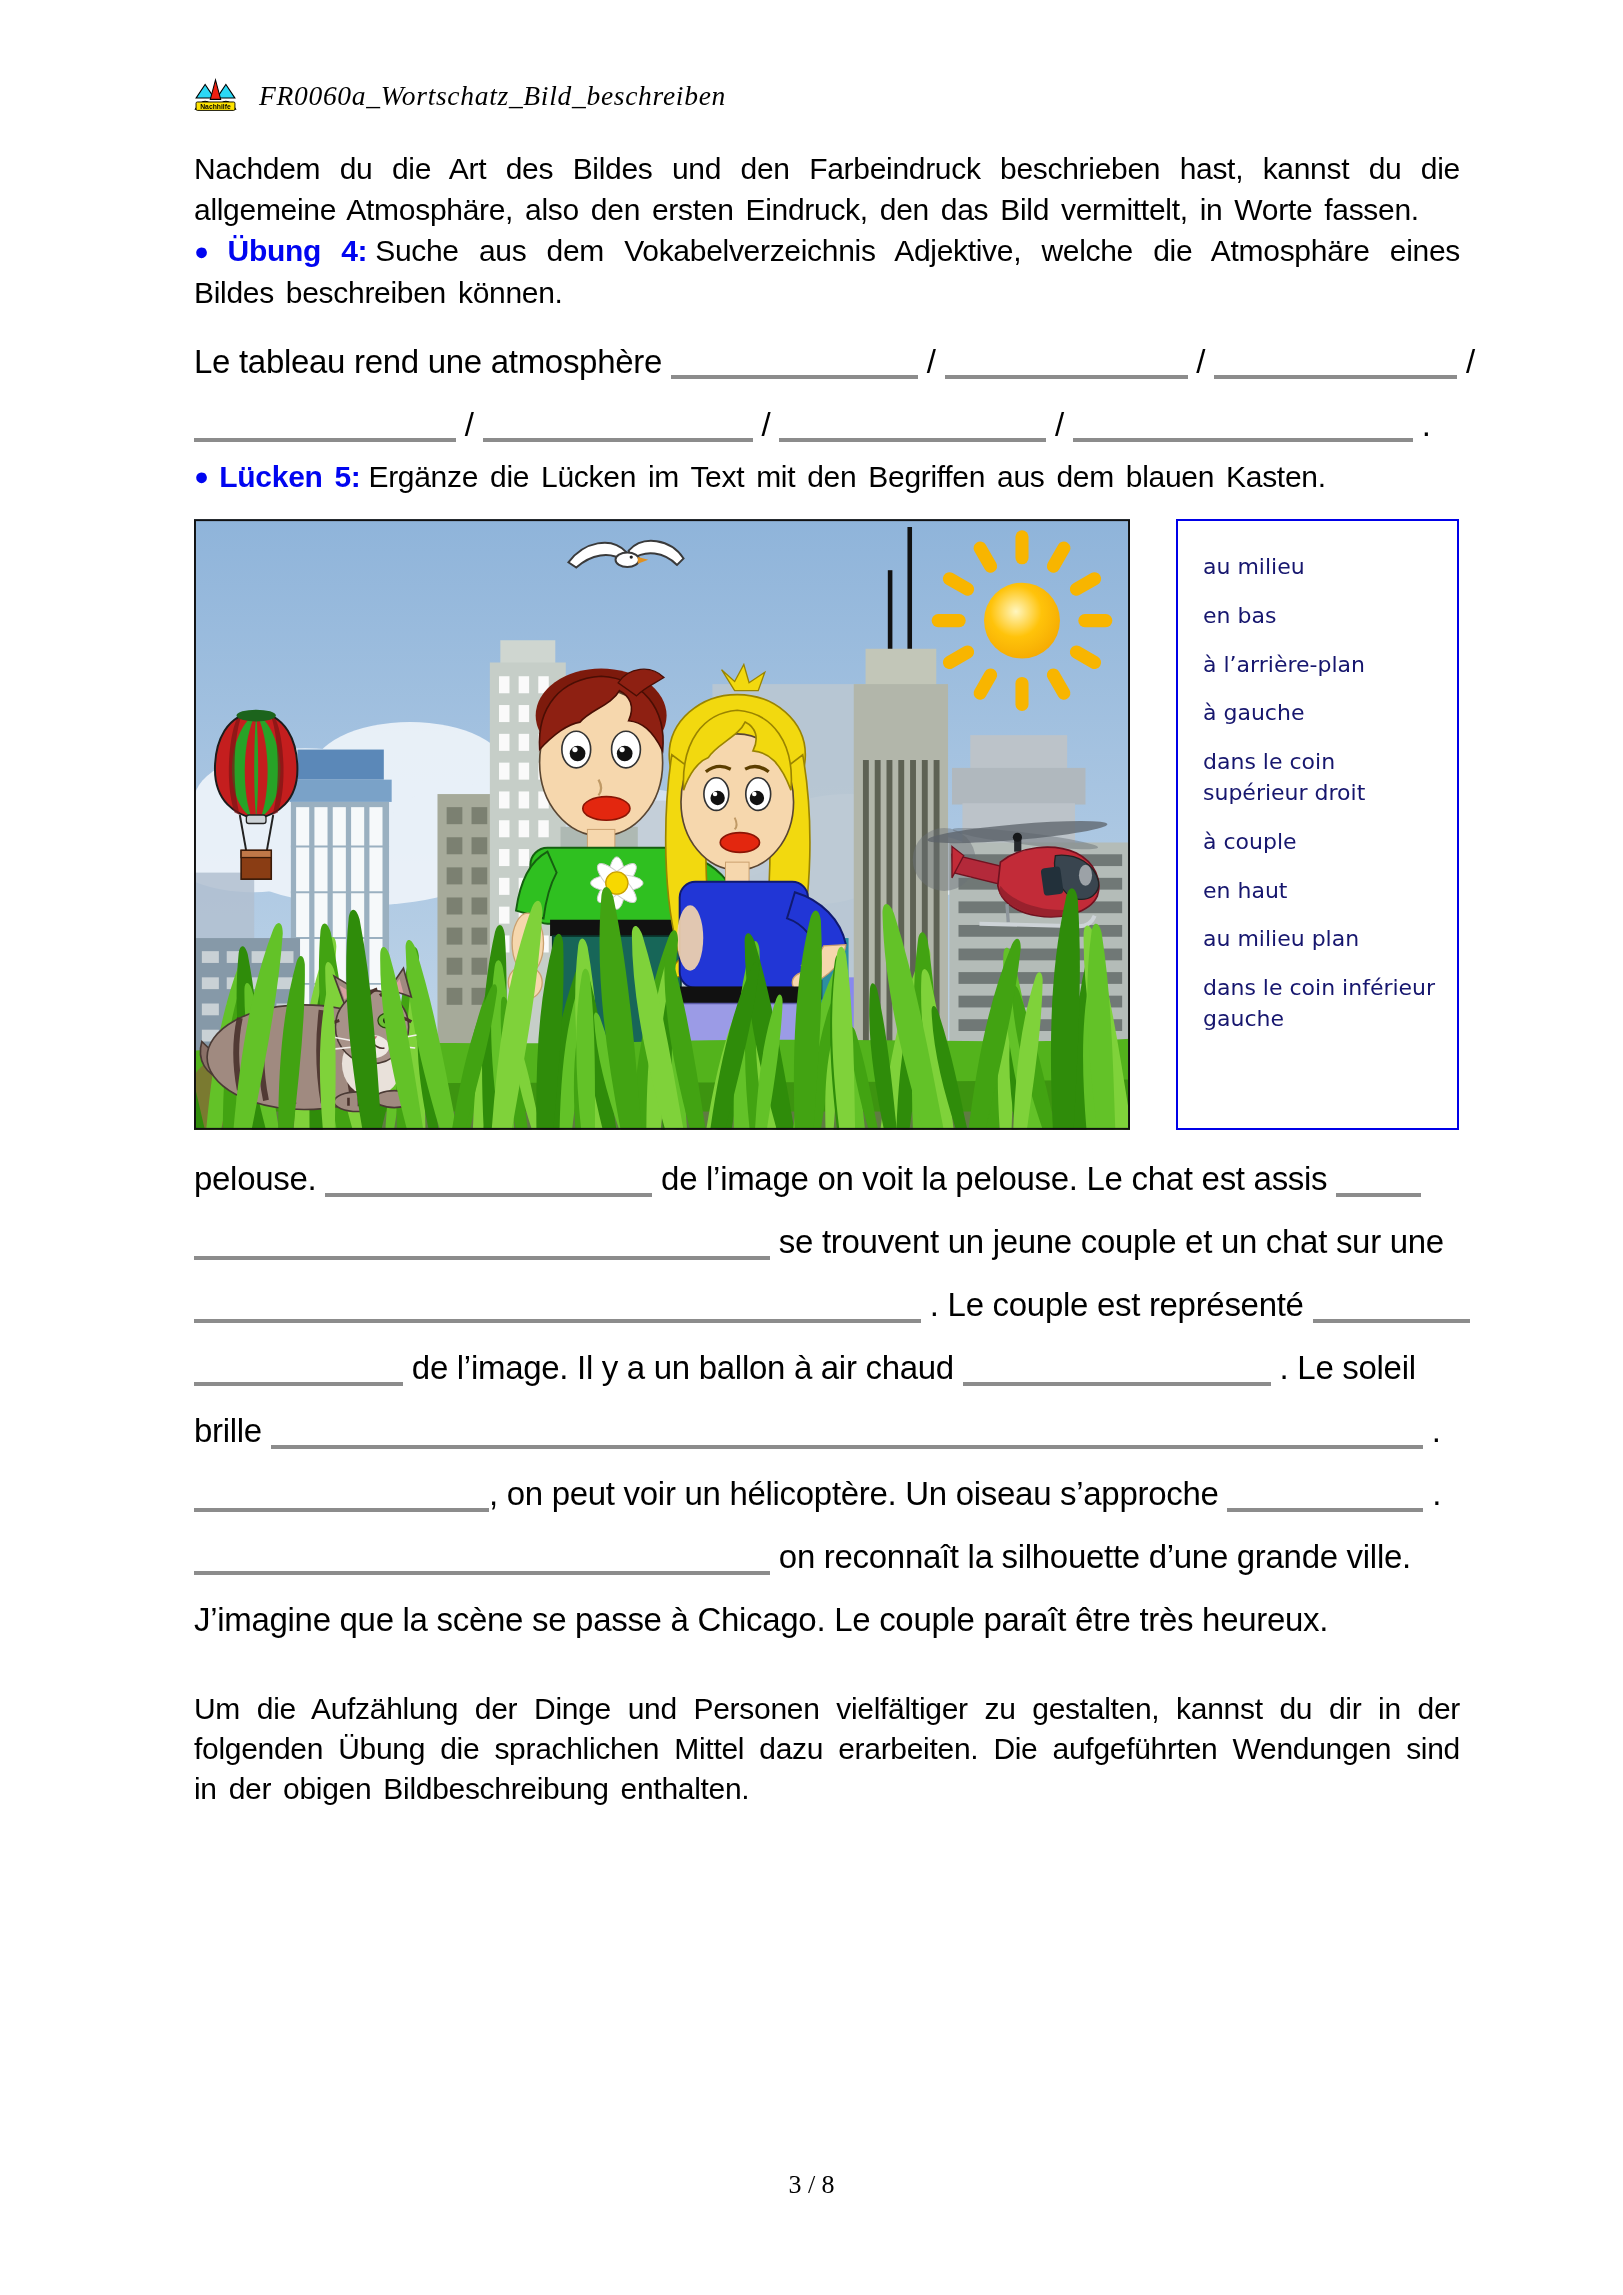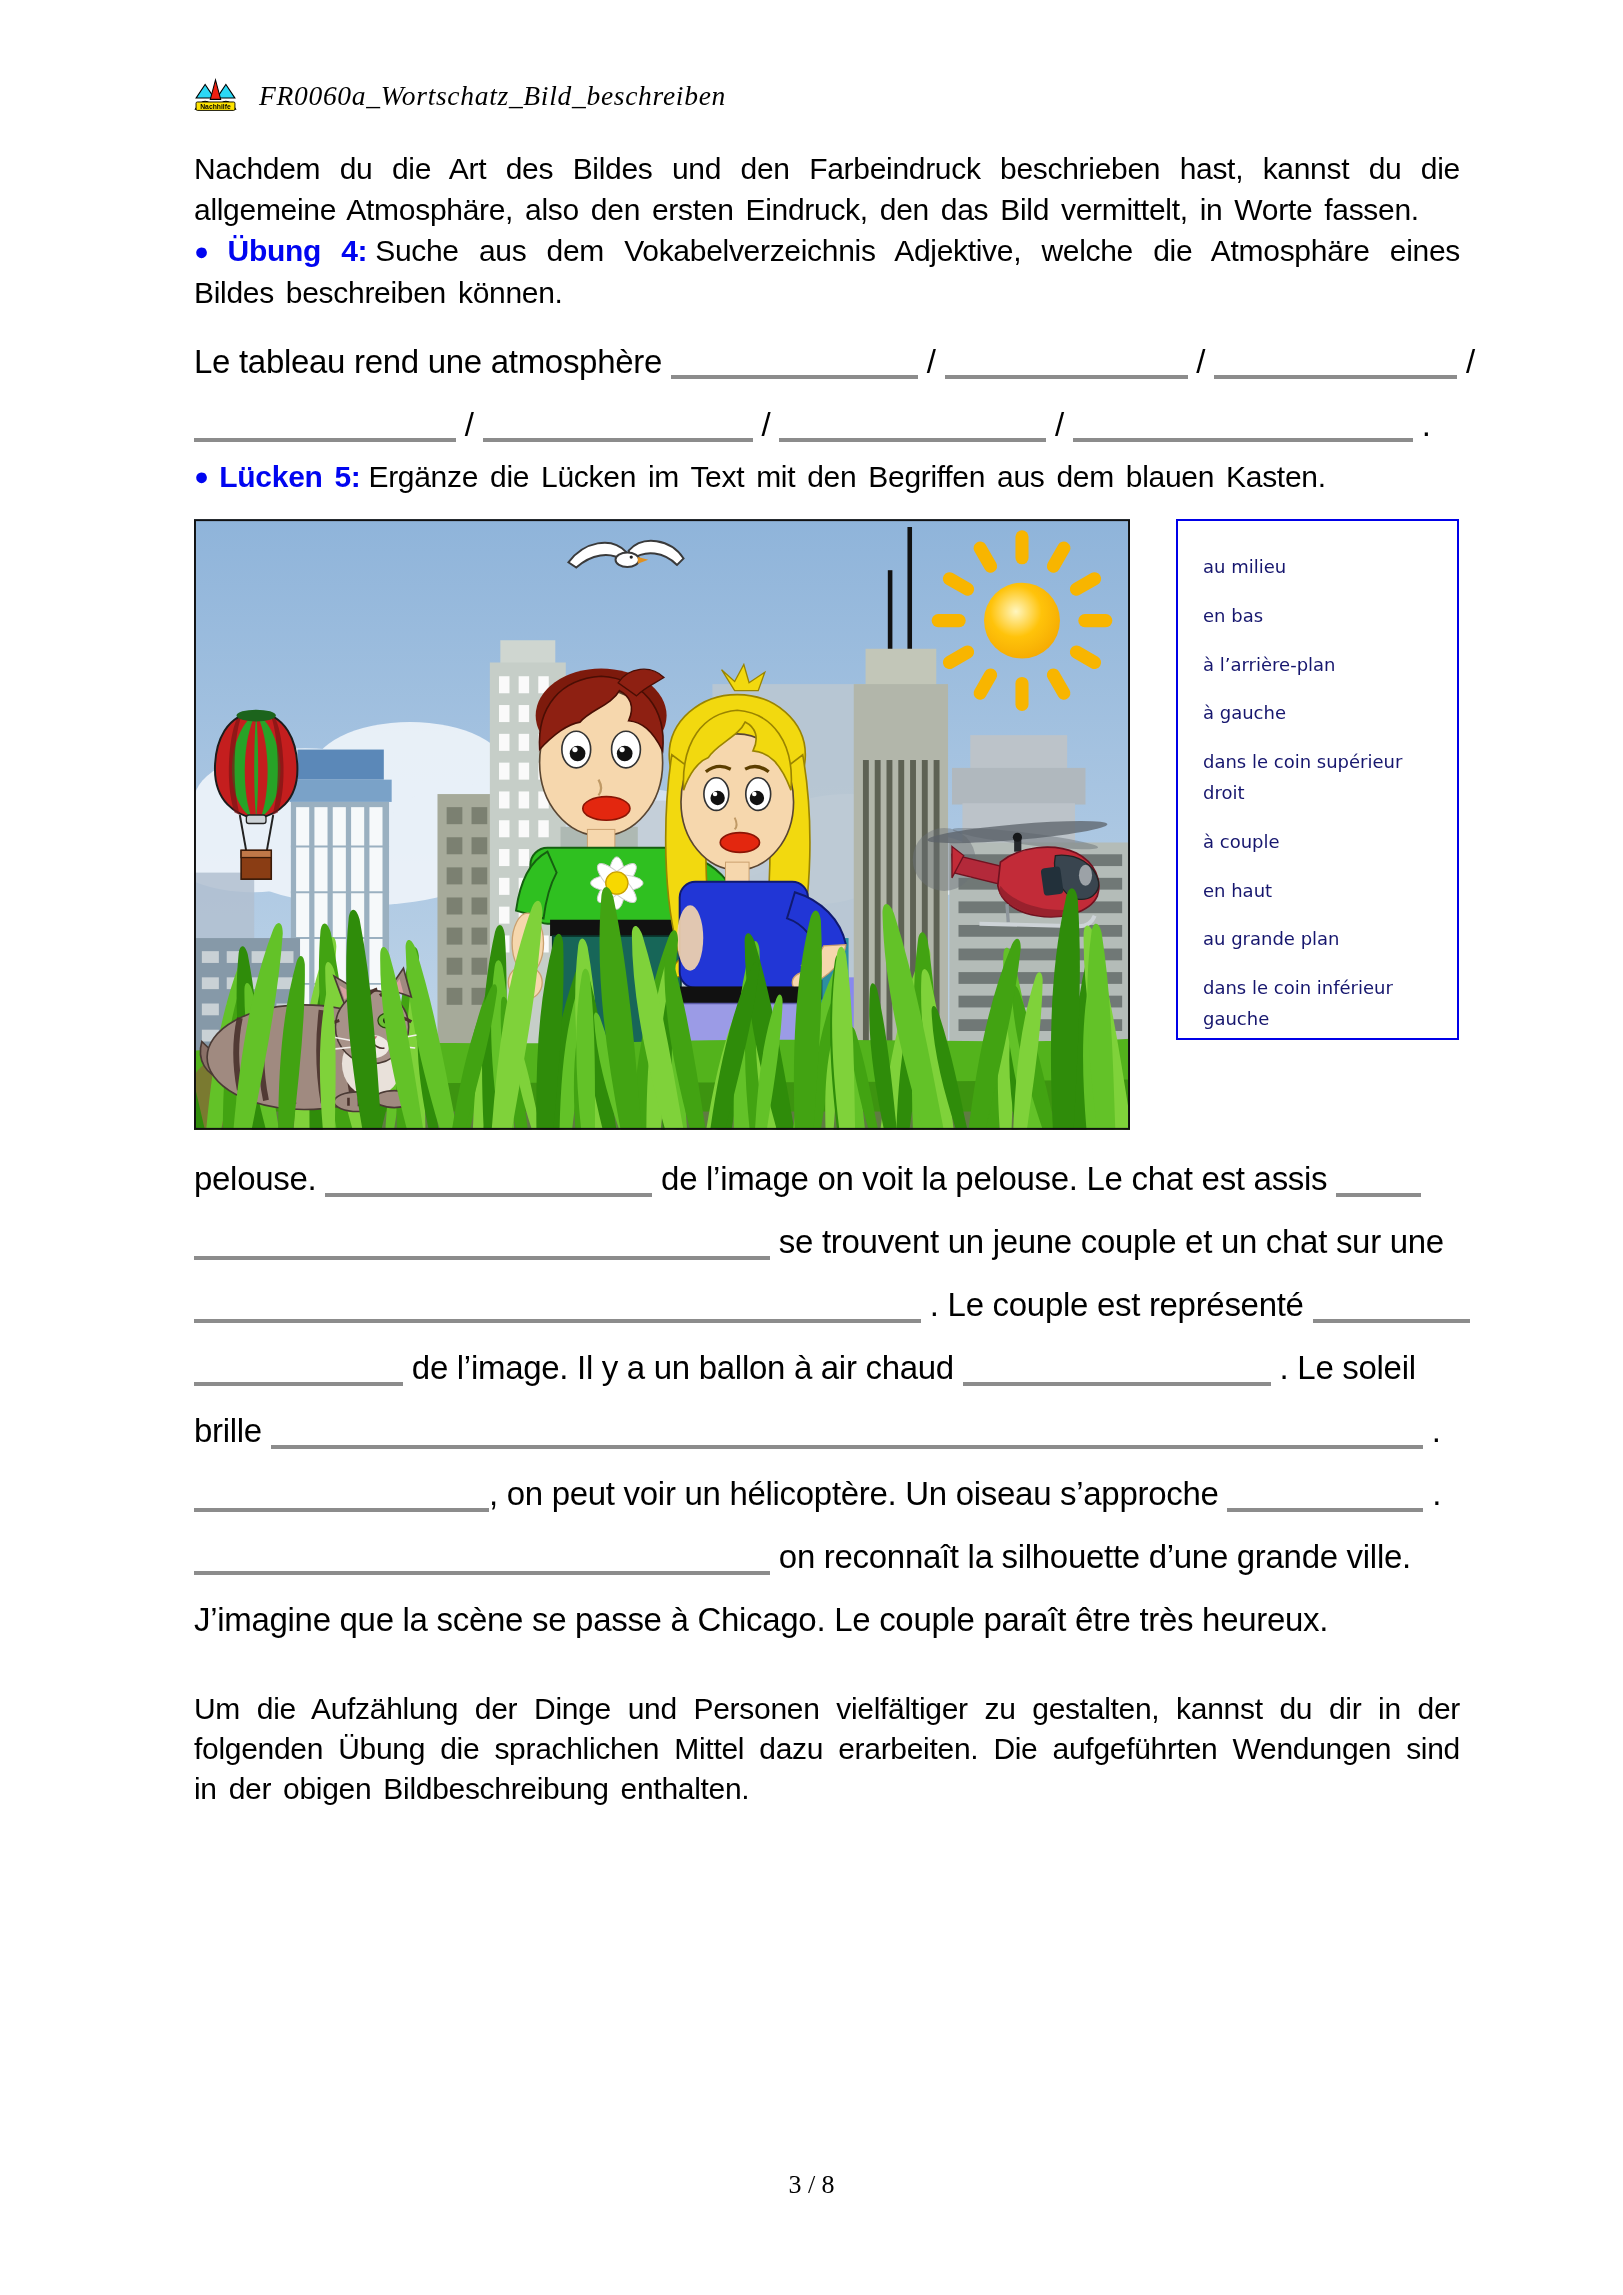--- a/index.html
+++ b/index.html
@@ -18,22 +18,22 @@
   .bullet{color:#0005f0;margin-right:10.5px;font-size:25px;vertical-align:1.3px;}
   .label{margin-right:7.9px;}
   .fill-line{font-size:33px;line-height:63px;white-space:nowrap;letter-spacing:-0.3px;}
   .seg{white-space:pre;}
   .blank{display:inline-block;border-bottom:4.6px solid #8c8c8c;height:27.5px;vertical-align:-6.5px;}
   .atmo-block{margin-top:17px;}
   #p2{margin-top:34px;}
   .figure-row{display:flex;gap:46px;margin:22px 0 0 194px;}
   .scene-frame{width:936px;height:611px;flex:0 0 auto;}
   .position-box{
-    box-sizing:border-box;width:283px;height:521px;border:2px solid #0000e8;
-    padding:30px 11.8px 0 25px;color:#16166e;font-size:18px;
+    box-sizing:border-box;width:283px;height:611px;border:2px solid #0000e8;
+    padding:30px 11.8px 0 25px;color:#16166e;font-size:22px;
     font-family:"DejaVu Sans",sans-serif;
   }
   .box-item{line-height:31px;margin-bottom:17.7px;}
   .fill-block{margin-top:17px;}
   #p3{margin-top:38px;line-height:40px;}
   .page-number{position:absolute;top:2170px;left:0;width:1623px;text-align:center;
     font-family:Liberation Serif, serif;font-size:26px;}
 </style>
 </head>
 <body>
@@ -543,21 +543,21 @@
   </svg>
 
   <div class="position-box">
       <div class="box-item">au milieu</div>
       <div class="box-item">en bas</div>
       <div class="box-item">à l’arrière-plan</div>
       <div class="box-item">à gauche</div>
       <div class="box-item">dans le coin supérieur droit</div>
       <div class="box-item">à couple</div>
       <div class="box-item">en haut</div>
-      <div class="box-item">au grande plan</div>
+      <div class="box-item">au milieu plan</div>
       <div class="box-item">dans le coin inférieur gauche</div>
     </div>
 </div>
 
 <div class="content fill-block">
   <div class="fill-line"><span class="seg">pelouse. </span><span class="blank" style="width: 327px;"></span><span class="seg"> de l’image on voit la pelouse. Le chat est assis </span><span class="blank" style="width: 85px;"></span></div>
   <div class="fill-line"><span class="blank" style="width: 576px;"></span><span class="seg"> se trouvent un jeune couple et un chat sur une</span></div>
   <div class="fill-line"><span class="blank" style="width: 727px;"></span><span class="seg"> . Le couple est représenté </span><span class="blank" style="width: 157px;"></span></div>
   <div class="fill-line"><span class="blank" style="width: 209px;"></span><span class="seg"> de l’image. Il y a un ballon à air chaud </span><span class="blank" style="width: 308px;"></span><span class="seg"> . Le soleil</span></div>
   <div class="fill-line"><span class="seg">brille </span><span class="blank" style="width: 1152px;"></span><span class="seg"> .</span></div>

